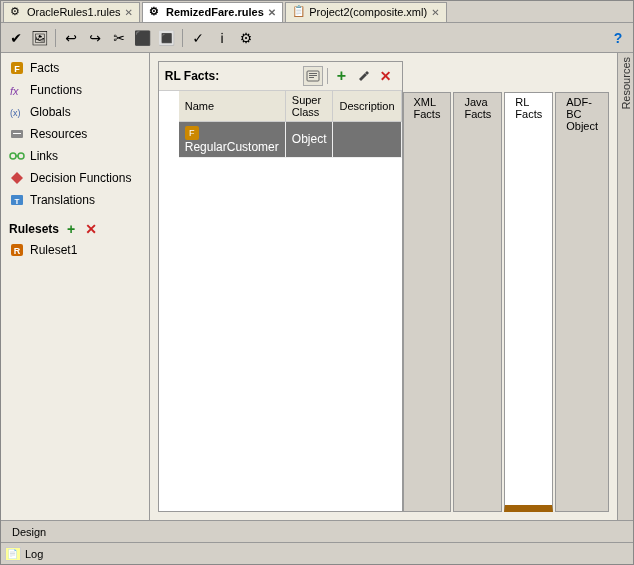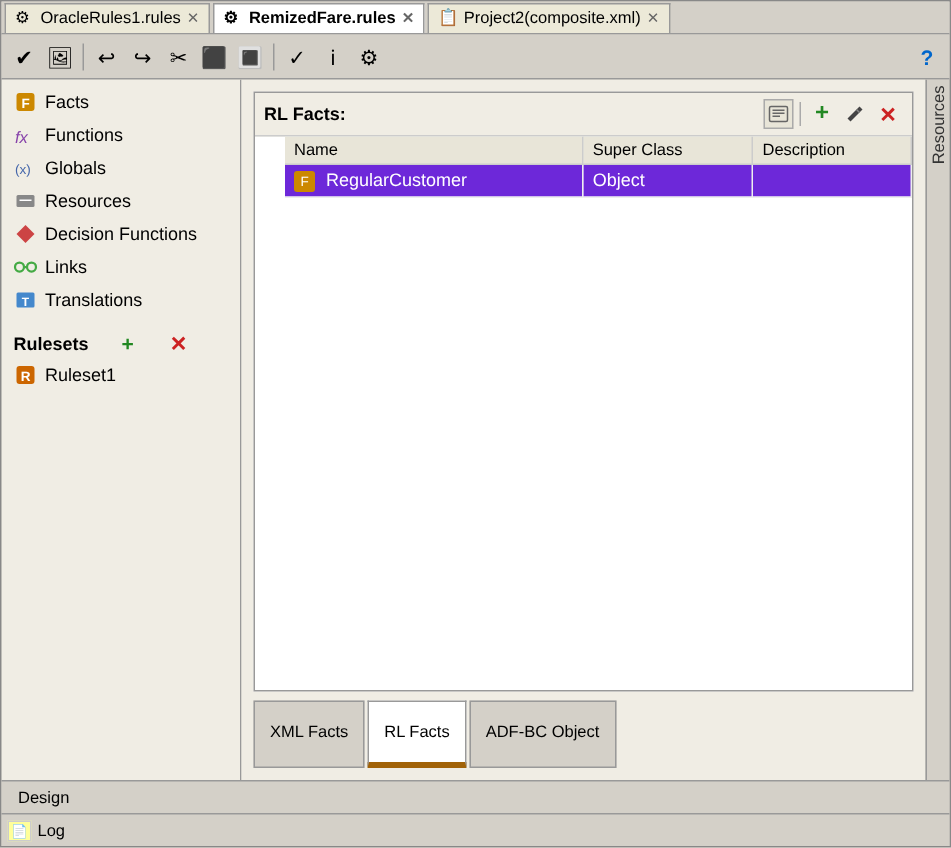--- a/index.html
+++ b/index.html
@@ -105,39 +105,39 @@
       align-items: center;
       justify-content: center;
       font-size: 12px;
     }
     .sidebar-section {
       padding: 4px 8px 2px 8px;
       font-weight: bold;
       font-size: 12px;
       display: flex;
       align-items: center;
-      gap: 18px;
+      gap: 4px;
     }
     .section-btn {
       width: 16px;
       height: 16px;
       font-size: 12px;
       cursor: pointer;
       display: flex;
       align-items: center;
       justify-content: center;
       border: none;
       background: transparent;
     }
 
     
     .content {
       flex: 1;
       display: flex;
-      flex-direction: column;
+      flex-direction: row;
       background: #f0ede4;
       padding: 8px;
     }
 
     
     .rl-facts-panel {
       flex: 1;
       border: 1px solid #999;
       background: white;
       display: flex;
@@ -198,40 +198,41 @@
       font-weight: normal;
     }
     td {
       padding: 3px 6px;
       border-bottom: 1px solid #eee;
       border-right: 1px solid #eee;
       font-size: 12px;
       vertical-align: middle;
     }
     .row-selected td {
-      background: #6d28d9;
+      background: #737373;
       color: white;
     }
 
     
     .bottom-tabs {
       display: flex;
       gap: 2px;
       margin-top: 6px;
     }
     .bottom-tab {
-      padding: 14px 10px;
+      padding: 3px 10px;
       border: 1px solid #999;
       background: #d4d0c8;
       cursor: pointer;
       font-size: 11px;
+      margin-top: 25px;
     }
     .bottom-tab.active {
       background: #ffffff;
-      border-bottom: 4px solid #a16207;
+      border-bottom: 7px solid #a16207;
     }
 
     
     .status-bar {
       height: 22px;
       background: #d4d0c8;
       border-top: 1px solid #999;
       display: flex;
       align-items: center;
       padding: 0 11px;
@@ -372,34 +373,34 @@
             <svg width="16" height="16" viewBox="0 0 16 16">
                 <rect x="2" y="4" width="12" height="8" rx="1" fill="#888"></rect>
                 <rect x="4" y="7" width="8" height="1" fill="white"></rect>
               </svg>
           </span>
           <span>Resources</span>
         </div>
         <div class="sidebar-item">
           <span class="sidebar-item-icon">
             <svg width="16" height="16" viewBox="0 0 16 16">
-                <polygon points="8,2 14,8 8,14 2,8" fill="#cc4444"></polygon>
-              </svg>
-          </span>
-          <span>Decision Functions</span>
-        </div>
-        <div class="sidebar-item">
-          <span class="sidebar-item-icon">
-            <svg width="16" height="16" viewBox="0 0 16 16">
                 <circle cx="4" cy="8" r="3" fill="none" stroke="#44aa44" stroke-width="1.5"></circle>
                 <circle cx="12" cy="8" r="3" fill="none" stroke="#44aa44" stroke-width="1.5"></circle>
                 <line x1="7" y1="8" x2="9" y2="8" stroke="#44aa44" stroke-width="1.5"></line>
               </svg>
           </span>
           <span>Links</span>
+        </div>
+        <div class="sidebar-item">
+          <span class="sidebar-item-icon">
+            <svg width="16" height="16" viewBox="0 0 16 16">
+                <polygon points="8,2 14,8 8,14 2,8" fill="#cc4444"></polygon>
+              </svg>
+          </span>
+          <span>Decision Functions</span>
         </div>
         <div class="sidebar-item">
           <span class="sidebar-item-icon">
             <svg width="16" height="16" viewBox="0 0 16 16">
                 <rect x="2" y="3" width="12" height="10" rx="1" fill="#4488cc"></rect>
                 <text x="8" y="12" text-anchor="middle" fill="white" font-size="8" font-weight="bold">T</text>
               </svg>
           </span>
           <span>Translations</span>
         </div>
@@ -464,20 +465,21 @@
                   <td>Object</td>
                   <td></td>
                 </tr>
               </tbody>
             </table>
           </div>
         </div>
 
         <div class="bottom-tabs">
           <div class="bottom-tab">XML Facts</div>
+          <div class="bottom-tab">Java Facts</div>
           <div class="bottom-tab active">RL Facts</div>
           <div class="bottom-tab">ADF-BC Object</div>
         </div>
       </div>
 
     </div>
 
     <div class="resources-sidebar">
       <span class="resources-label">Resources</span>
     </div>

